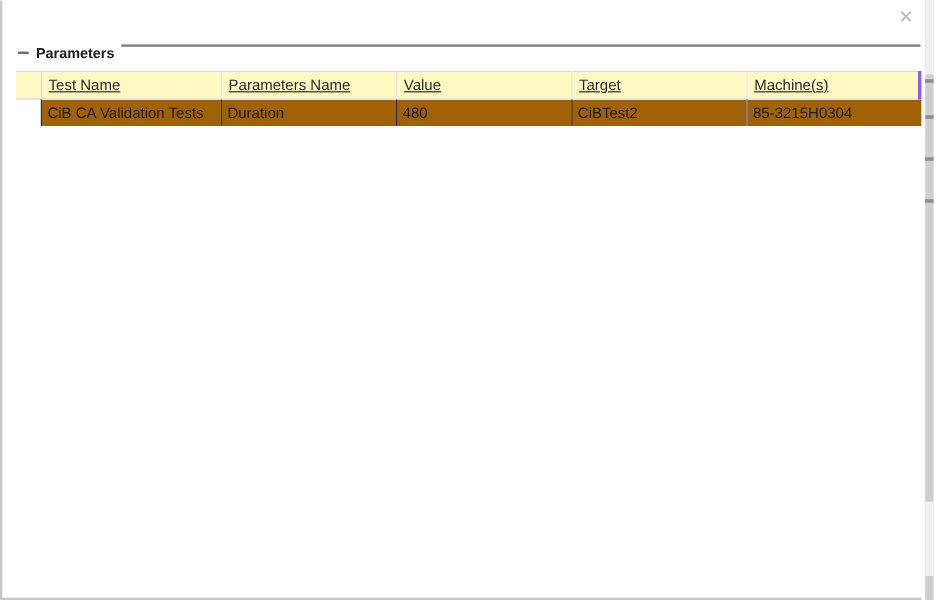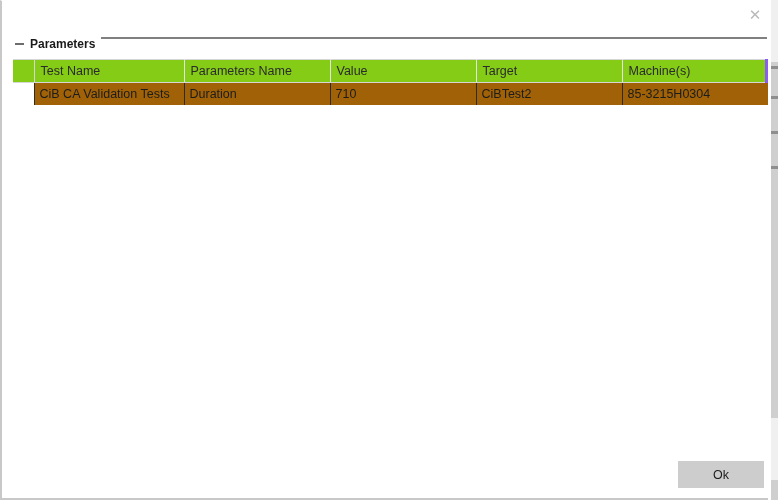--- a/index.html
+++ b/index.html
@@ -120,24 +120,25 @@
     white-space: nowrap;
   }
   
   table.grid thead tr {
     height: 23px;
   }
   table.grid thead th {
     border-top: 1px solid #d6d6d6;
     border-bottom: 1px solid #d6d6d6;
     border-right: 1px solid #e3e3e3;
-    background: #84cc16;
+    background: #fef9c3;
     padding-left: 6px;
     color: #2b2b2b;
     cursor: default;
+    text-decoration: underline;
   }
   table.grid thead th.rowhdr {
     padding-left: 0;
     border-right: 1px solid #d6d6d6;
   }
   table.grid thead th.last {
     border-right: 6px solid #8b5cf6;
   }
   
   table.grid tbody tr {
@@ -248,30 +249,29 @@
           <th>Value</th>
           <th>Target</th>
           <th class="last">Machine(s)</th>
         </tr>
       </thead>
       <tbody>
         <tr>
           <td class="rowhdr"></td>
           <td>CiB CA Validation Tests</td>
           <td>Duration</td>
-          <td>710</td>
+          <td>480</td>
           <td>CiBTest2</td>
           <td>85-3215H0304</td>
         </tr>
       </tbody>
     </table>
   </div>
 
   <div class="footer">
-    <div class="btn">Ok</div>
   </div>
 
 </div>
 
 <div class="outer-scroll">
   <div class="track"></div>
   <div class="thumb" style="top:0px;height:62px;"></div>
   <div class="tick" style="top:66px;"></div>
   <div class="tick" style="top:96px;"></div>
   <div class="tick" style="top:131px;"></div>

